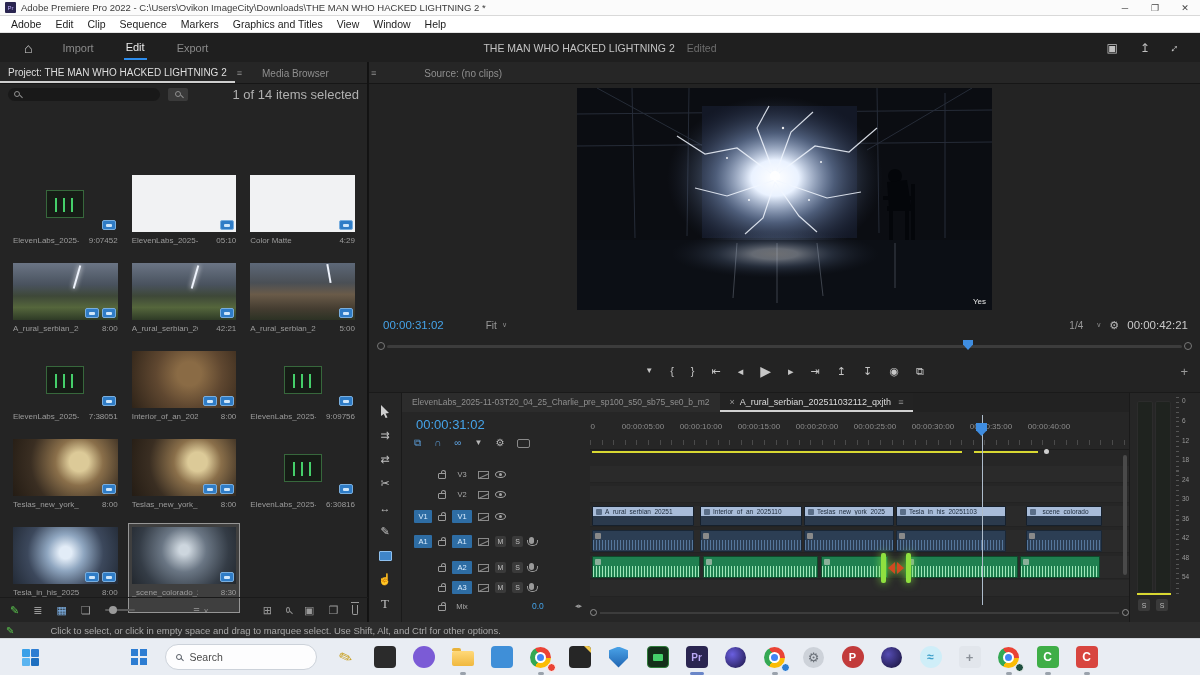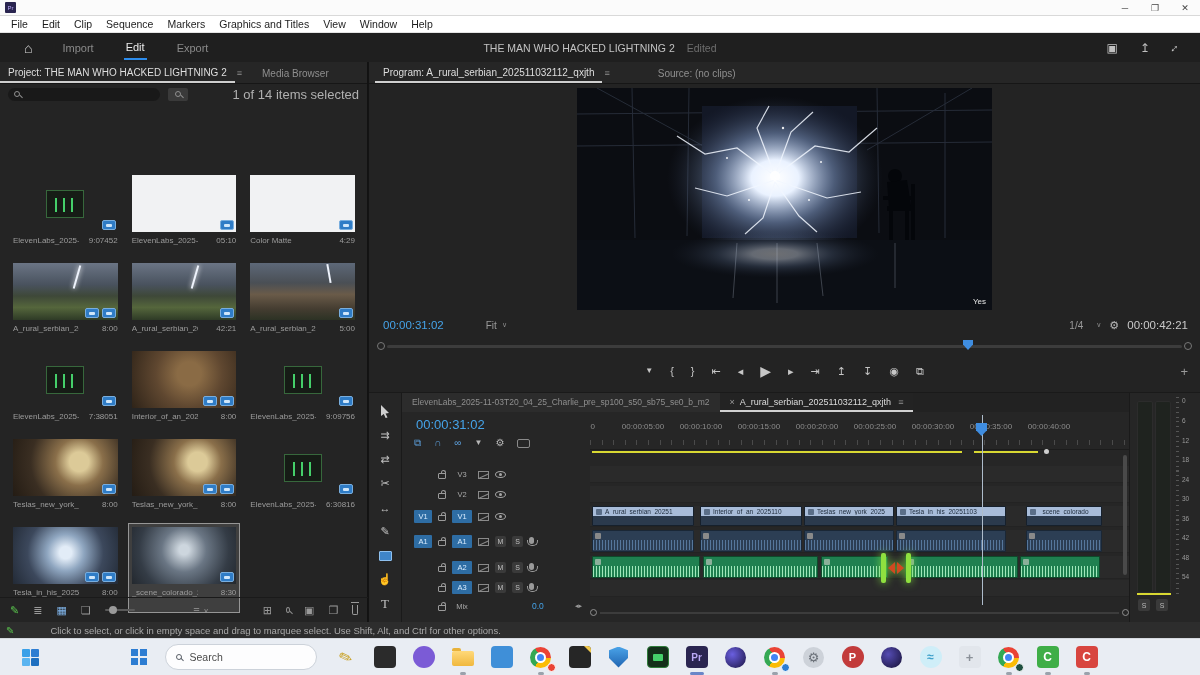--- a/index.html
+++ b/index.html
@@ -194,29 +194,30 @@
 .folderr{width:22px;height:15px;background:linear-gradient(180deg,#ffd97a,#f0b83e);border-radius:2px;position:relative;margin-top:3px}
 .folderr:before{content:"";position:absolute;top:-3px;left:0;width:9px;height:3px;background:#e8b23a;border-radius:2px 2px 0 0}
 .orb{width:21px;height:21px;border-radius:50%;background:radial-gradient(circle at 35% 35%,#6a5fe0,#1a1340)}
 .gearc{width:21px;height:21px;border-radius:50%;background:#cdd2d9;color:#6a7078;font-size:13px;display:flex;align-items:center;justify-content:center}
 </style>
 </head>
 <body>
 
 <div class="abs" id="titlebar">
   <span class="appico">Pr</span>
+  <span class="ttl">Adobe Premiere Pro 2022 - C:\Users\Ovikon ImageCity\Downloads\THE MAN WHO HACKED LIGHTNING 2 *</span>
   <div class="wc">
     <span>─</span>
     <span>❐</span>
     <span>✕</span>
   </div>
 </div>
 
 <div class="abs" id="menubar">
-  <span>File</span>
+  <span>Adobe</span>
   <span>Edit</span>
   <span>Clip</span>
   <span>Sequence</span>
   <span>Markers</span>
   <span>Graphics and Titles</span>
   <span>View</span>
   <span>Window</span>
   <span>Help</span>
 </div>
 
@@ -405,21 +406,20 @@
     <span class="ic" style="margin-left:40px">⊞</span>
     <span class="mag"></span>
     <span class="ic">▣</span>
     <span class="ic">❐</span>
     <span class="trash"></span>
   </div>
 </div>
 
 <div class="abs" id="monitor">
   <div class="ptabs">
-    <span class="ptab on" style="margin-left:6px">Program: A_rural_serbian_202511032112_qxjth</span>
     <span class="menug">≡</span>
     <span class="ptab" style="margin-left:40px">Source: (no clips)</span>
   </div>
   <div id="stage">
     <svg width="415" height="222" viewBox="0 0 415 222">
       <rect width="415" height="222" fill="#0b0d12"></rect>
       <g stroke="#262c38" stroke-width="1">
         <line x1="55" y1="0" x2="58" y2="150"></line>
           <line x1="112" y1="0" x2="110" y2="148"></line>
         <line x1="300" y1="0" x2="302" y2="145"></line>

